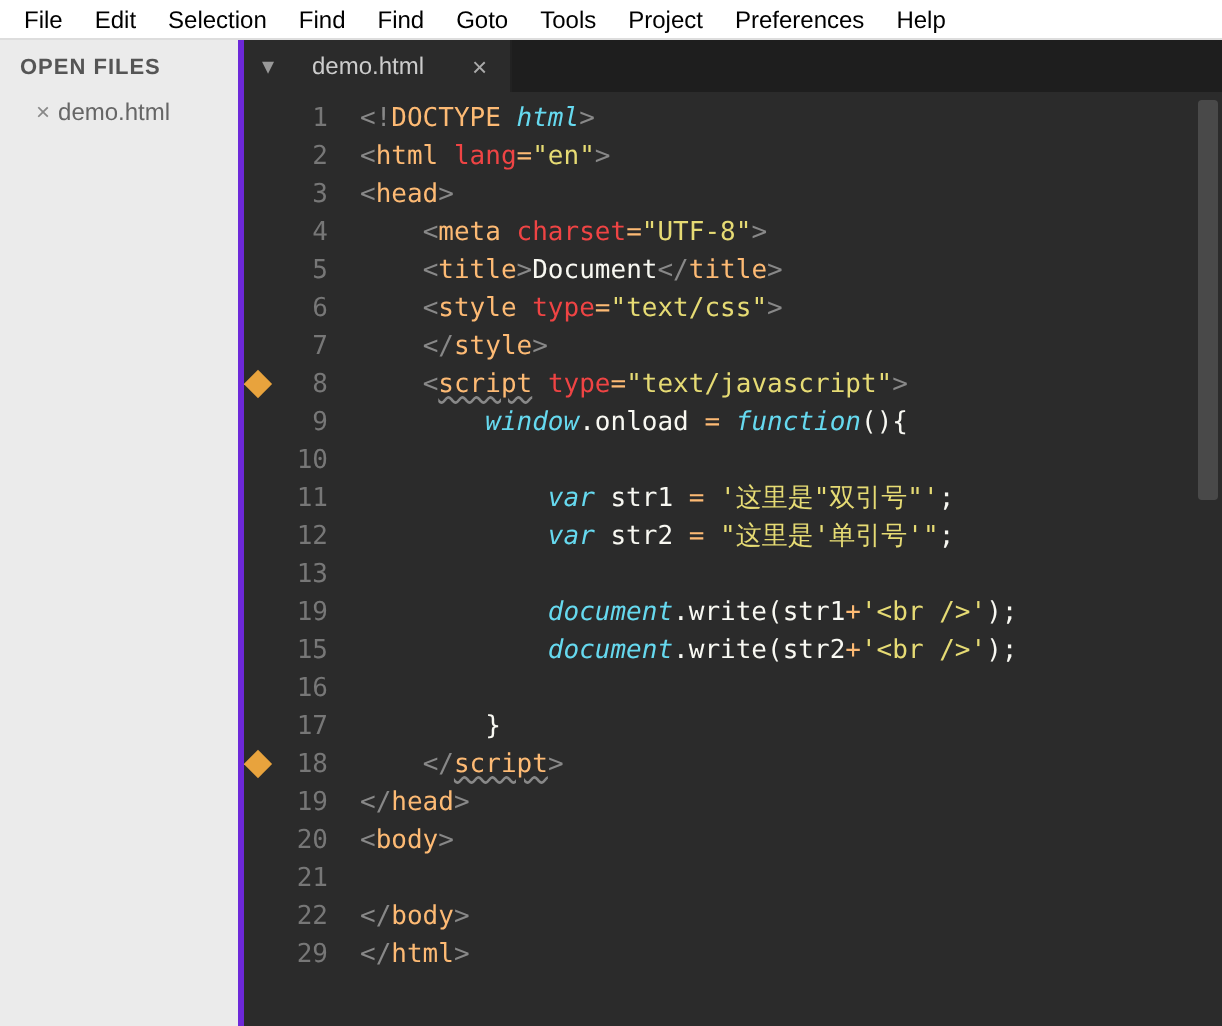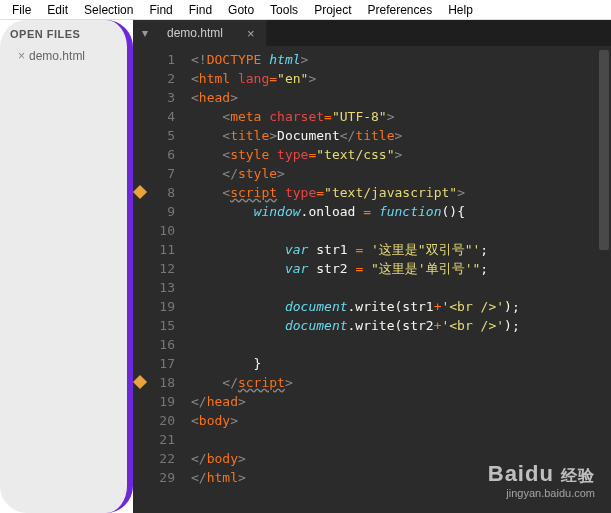--- a/index.html
+++ b/index.html
@@ -1,37 +1,37 @@
 <!DOCTYPE html>
 <html><head>
 <meta charset="utf-8">
 <style>
 * { margin: 0; padding: 0; box-sizing: border-box; }
 body { font-family: "Segoe UI", Arial, sans-serif; font-size: 12px; background: #fff; width: 611px; height: 513px; overflow: hidden; position: relative; }
 .menubar { height: 20px; background: #fff; display: flex; align-items: center; padding: 0 4px; border-bottom: 1px solid #ddd; }
 .menubar span { padding: 2px 8px; cursor: pointer; }
 .main { display: flex; height: calc(100% - 20px); }
-.sidebar { width: 133px; background: #ebebeb; border-right: 6px solid #6d28d9; border-radius: 27px; }
+.sidebar { width: 122px; background: #ebebeb; border-right: 3px solid #6d28d9; }
 .sidebar-header { font-weight: bold; font-size: 11px; color: #555; padding: 8px 10px 6px; letter-spacing: 0.5px; }
 .open-file { padding: 3px 10px 3px 18px; color: #666; cursor: pointer; font-size: 12px; }
 .open-file .x { margin-right: 4px; color: #888; }
 .editor-area { flex: 1; background: #2b2b2b; display: flex; flex-direction: column; position: relative; }
 .tabstrip { height: 26px; background: #1e1e1e; display: flex; align-items: stretch; }
 .tab-arrow { width: 24px; display: flex; align-items: center; justify-content: center; color: #999; background: #2b2b2b; }
 .tab { background: #3a3a3a; display: flex; align-items: center; padding: 0 10px; color: #ccc; border-right: 1px solid #222; min-width: 110px; position: relative; }
 .tab.active { background: #2b2b2b; }
 .tab .close { margin-left: 24px; color: #aaa; font-size: 13px; }
 .code-area { flex: 1; display: flex; font-family: Consolas, monospace; font-size: 13px; line-height: 19px; overflow: hidden; }
 .gutter { width: 50px; background: #2b2b2b; color: #777; text-align: right; padding: 4px 8px 4px 0; position: relative; user-select: none; }
 .gutter .ln { height: 19px; }
 .bookmark { position: absolute; left: 2px; width: 10px; height: 10px; background: #e8a33d; transform: rotate(45deg); }
 .code { flex: 1; padding: 4px 0 4px 8px; color: #d4d4d4; white-space: pre; }
 .code .line { height: 19px; }
 .c-gray { color: #888; }
-.c-pink { color: #f97316; }
+.c-pink { color: #fdba74; }
 .c-green { color: #ef4444; }
 .c-yellow { color: #e6db74; }
 .c-cyan { color: #66d9ef; font-style: italic; }
 .c-white { color: #f8f8f2; }
 .u { text-decoration: underline wavy #888; }
 .watermark { position: absolute; right: 16px; bottom: 14px; color: rgba(255,255,255,0.7); text-align: right; pointer-events: none; }
 .watermark .big { font-size: 22px; font-weight: bold; letter-spacing: 1px; }
 .watermark .big .cn { font-size: 16px; }
 .watermark .small { font-size: 11px; color: rgba(255,255,255,0.55); }
 .scrollbar-v { position: absolute; right: 2px; top: 30px; width: 10px; height: 200px; background: rgba(120,120,120,0.4); border-radius: 2px; }
@@ -92,18 +92,14 @@
           <div class="bookmark" style="top: 331px;"></div>
           <div class="ln">19</div>
           <div class="ln">20</div>
           <div class="ln">21</div>
           <div class="ln">22</div>
           <div class="ln">29</div>
         </div>
       <div class="code"><div class="line"><span class="c-gray">&lt;!</span><span class="c-pink">DOCTYPE</span><span class="c-white"> </span><span class="c-cyan">html</span><span class="c-gray">&gt;</span></div><div class="line"><span class="c-gray">&lt;</span><span class="c-pink">html</span><span class="c-white"> </span><span class="c-green">lang</span><span class="c-pink">=</span><span class="c-yellow">"en"</span><span class="c-gray">&gt;</span></div><div class="line"><span class="c-gray">&lt;</span><span class="c-pink">head</span><span class="c-gray">&gt;</span></div><div class="line"><span class="c-white">    </span><span class="c-gray">&lt;</span><span class="c-pink">meta</span><span class="c-white"> </span><span class="c-green">charset</span><span class="c-pink">=</span><span class="c-yellow">"UTF-8"</span><span class="c-gray">&gt;</span></div><div class="line"><span class="c-white">    </span><span class="c-gray">&lt;</span><span class="c-pink">title</span><span class="c-gray">&gt;</span><span class="c-white">Document</span><span class="c-gray">&lt;/</span><span class="c-pink">title</span><span class="c-gray">&gt;</span></div><div class="line"><span class="c-white">    </span><span class="c-gray">&lt;</span><span class="c-pink">style</span><span class="c-white"> </span><span class="c-green">type</span><span class="c-pink">=</span><span class="c-yellow">"text/css"</span><span class="c-gray">&gt;</span></div><div class="line"><span class="c-white">    </span><span class="c-gray">&lt;/</span><span class="c-pink">style</span><span class="c-gray">&gt;</span></div><div class="line"><span class="c-white">    </span><span class="c-gray">&lt;</span><span class="c-pink u">script</span><span class="c-white"> </span><span class="c-green">type</span><span class="c-pink">=</span><span class="c-yellow">"text/javascript"</span><span class="c-gray">&gt;</span></div><div class="line"><span class="c-white">        </span><span class="c-cyan">window</span><span class="c-white">.onload </span><span class="c-pink">=</span><span class="c-white"> </span><span class="c-cyan">function</span><span class="c-white">(){</span></div><div class="line"><span class=""></span></div><div class="line"><span class="c-white">            </span><span class="c-cyan">var</span><span class="c-white"> str1 </span><span class="c-pink">=</span><span class="c-white"> </span><span class="c-yellow">'这里是"双引号"'</span><span class="c-white">;</span></div><div class="line"><span class="c-white">            </span><span class="c-cyan">var</span><span class="c-white"> str2 </span><span class="c-pink">=</span><span class="c-white"> </span><span class="c-yellow">"这里是'单引号'"</span><span class="c-white">;</span></div><div class="line"><span class=""></span></div><div class="line"><span class="c-white">            </span><span class="c-cyan">document</span><span class="c-white">.write(str1</span><span class="c-pink">+</span><span class="c-yellow">'&lt;br /&gt;'</span><span class="c-white">);</span></div><div class="line"><span class="c-white">            </span><span class="c-cyan">document</span><span class="c-white">.write(str2</span><span class="c-pink">+</span><span class="c-yellow">'&lt;br /&gt;'</span><span class="c-white">);</span></div><div class="line"><span class=""></span></div><div class="line"><span class="c-white">        }</span></div><div class="line"><span class="c-white">    </span><span class="c-gray">&lt;/</span><span class="c-pink u">script</span><span class="c-gray">&gt;</span></div><div class="line"><span class="c-gray">&lt;/</span><span class="c-pink">head</span><span class="c-gray">&gt;</span></div><div class="line"><span class="c-gray">&lt;</span><span class="c-pink">body</span><span class="c-gray">&gt;</span></div><div class="line"><span class=""></span></div><div class="line"><span class="c-gray">&lt;/</span><span class="c-pink">body</span><span class="c-gray">&gt;</span></div><div class="line"><span class="c-gray">&lt;/</span><span class="c-pink">html</span><span class="c-gray">&gt;</span></div></div>
     </div>
     <div class="scrollbar-v"></div>
-    <div class="watermark">
-      <div class="big"><span>Baidu</span> <span class="cn">经验</span></div>
-      <div class="small">jingyan.baidu.com</div>
-    </div>
   </div>
 </div>
 
 </body></html>

